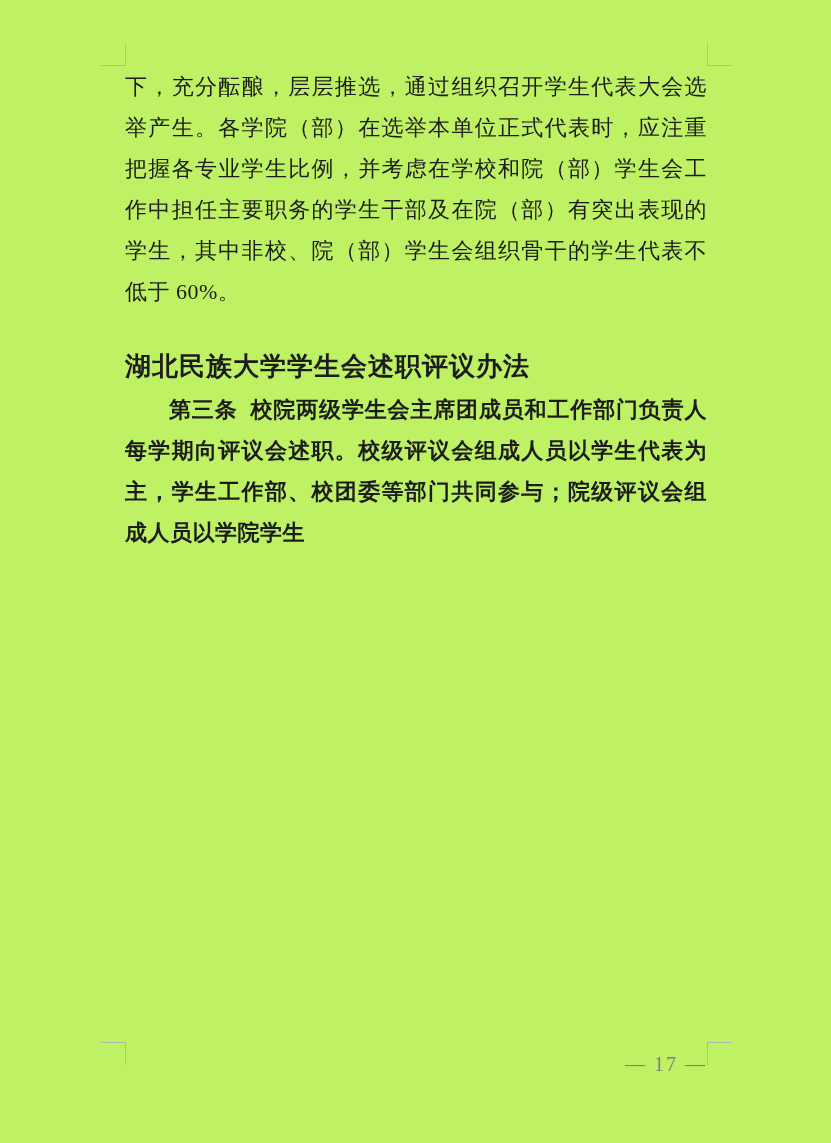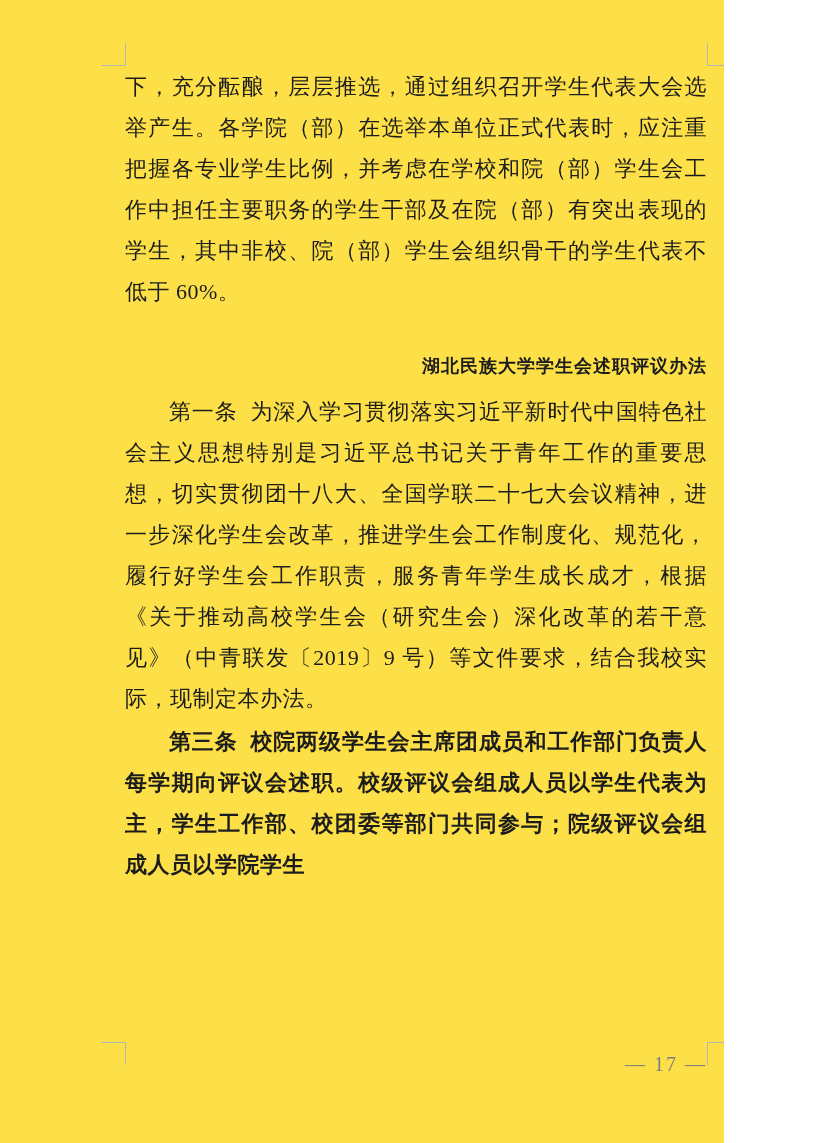--- a/index.html
+++ b/index.html
@@ -2,23 +2,23 @@
 <html><head>
 <meta charset="utf-8">
 <style>
   html, body {
     margin: 0;
     padding: 0;
     background: #ffffff;
   }
   .page {
     position: relative;
-    width: 724px;
+    width: 831px;
     height: 1143px;
-    background: #fde047;
+    background: #bef264;
     overflow: hidden;
     font-family: "Liberation Serif", serif;
     color: #1c1c1c;
   }
   .content {
     position: absolute;
     left: 125px;
     top: 66px;
     width: 582px;
   }
@@ -41,24 +41,24 @@
     padding-left: 24px;
     font-family: "Liberation Sans", sans-serif;
     font-weight: bold;
     font-size: 24px;
     line-height: 41px;
     color: #222222;
     letter-spacing: 0.5px;
   }
   .doc-title {
     margin: 34px 0 0 0;
-    font-size: 18px;
+    font-size: 26px;
     font-weight: bold;
     line-height: 41px;
-    text-align: right;
+    text-align: left;
     letter-spacing: 1px;
   }
   .chapter-heading {
     margin: 7px 0 0 0;
     padding-left: 38px;
     font-size: 22px;
     font-weight: bold;
     line-height: 41px;
     letter-spacing: 1px;
   }
@@ -114,23 +114,20 @@
   <div class="crop crop-br"></div>
 
   <div class="content">
 
     <p class="para">下，充分酝酿，层层推选，通过组织召开学生代表大会选举产生。各学院（部）在选举本单位正式代表时，应注重把握各专业学生比例，并考虑在学校和院（部）学生会工作中担任主要职务的学生干部及在院（部）有突出表现的学生，其中非校、院（部）学生会组织骨干的学生代表不低于 60%。</p>
 
 
     <h1 class="doc-title">湖北民族大学学生会述职评议办法</h1>
 
 
-    <p class="para indent article-1">
-      <span class="article-label">第一条</span><span>为深入学习贯彻落实习近平新时代中国特色社会主义思想特别是习近平总书记关于青年工作的重要思想，切实贯彻团十八大、全国学联二十七大会议精神，进一步深化学生会改革，推进学生会工作制度化、规范化，履行好学生会工作职责，服务青年学生成长成才，根据《关于推动高校学生会（研究生会）深化改革的若干意见》（中青联发〔2019〕9 号）等文件要求，结合我校实际，现制定本办法。</span>
-    </p>
 
 
     <p class="para indent article-3">
       <span class="article-label">第三条</span><span>校院两级学生会主席团成员和工作部门负责人每学期向评议会述职。校级评议会组成人员以学生代表为主，学生工作部、校团委等部门共同参与；院级评议会组成人员以学院学生</span>
     </p>
 
   </div>
 
   <div class="page-number">— 17 —</div>
 

